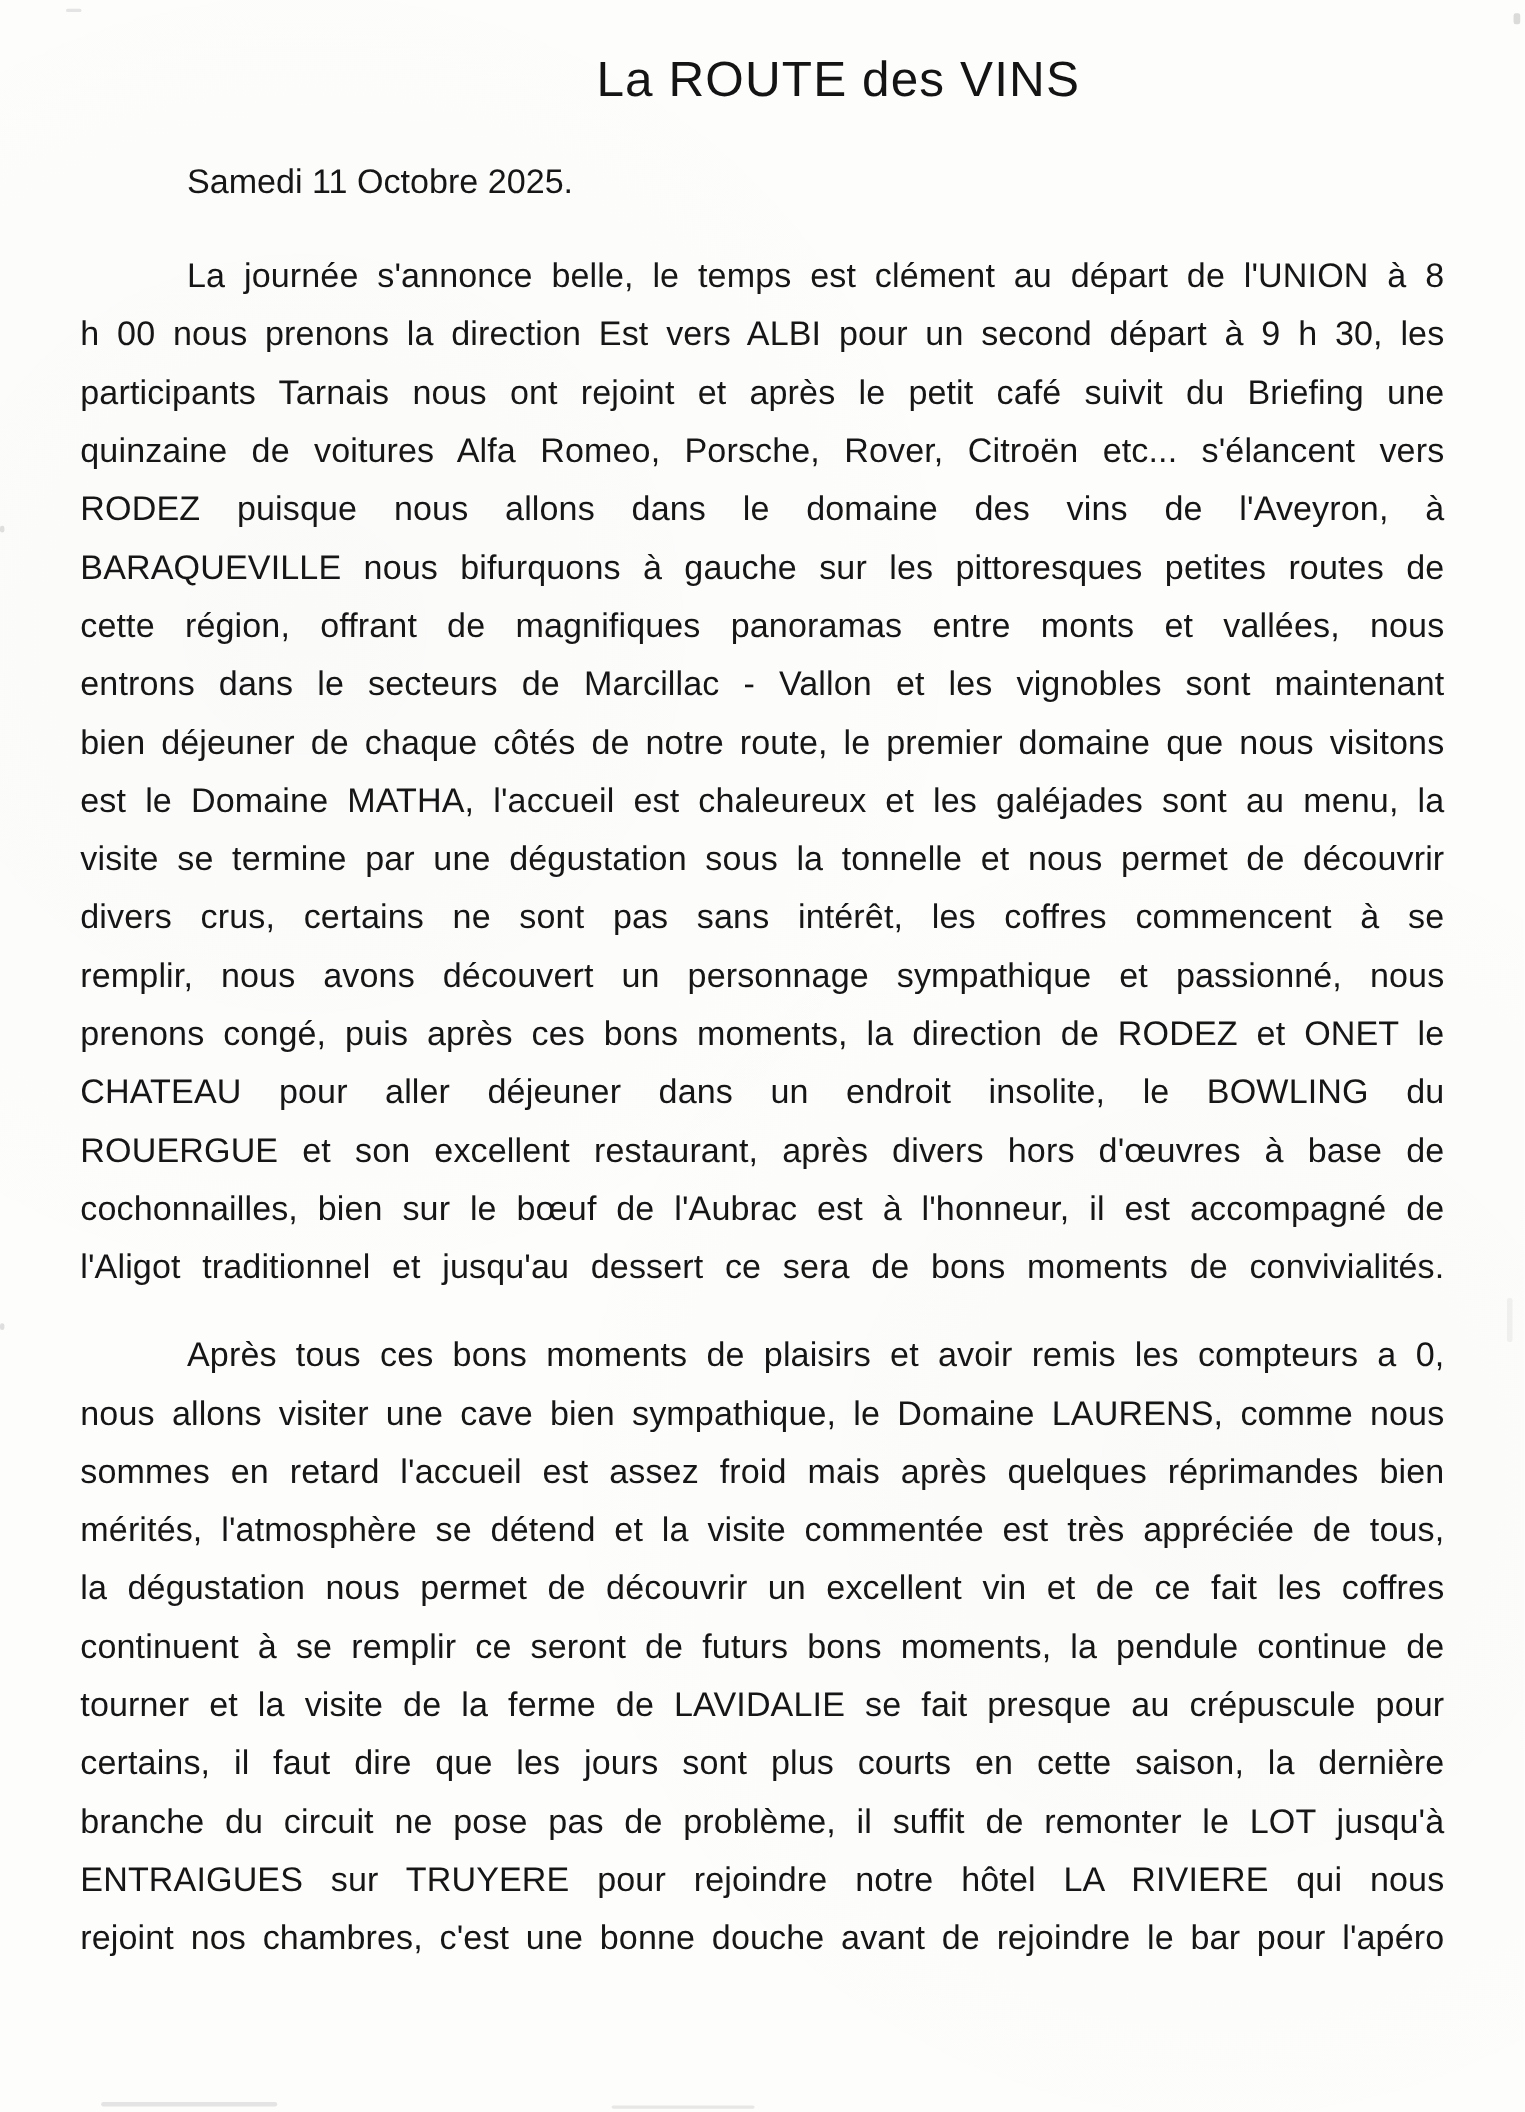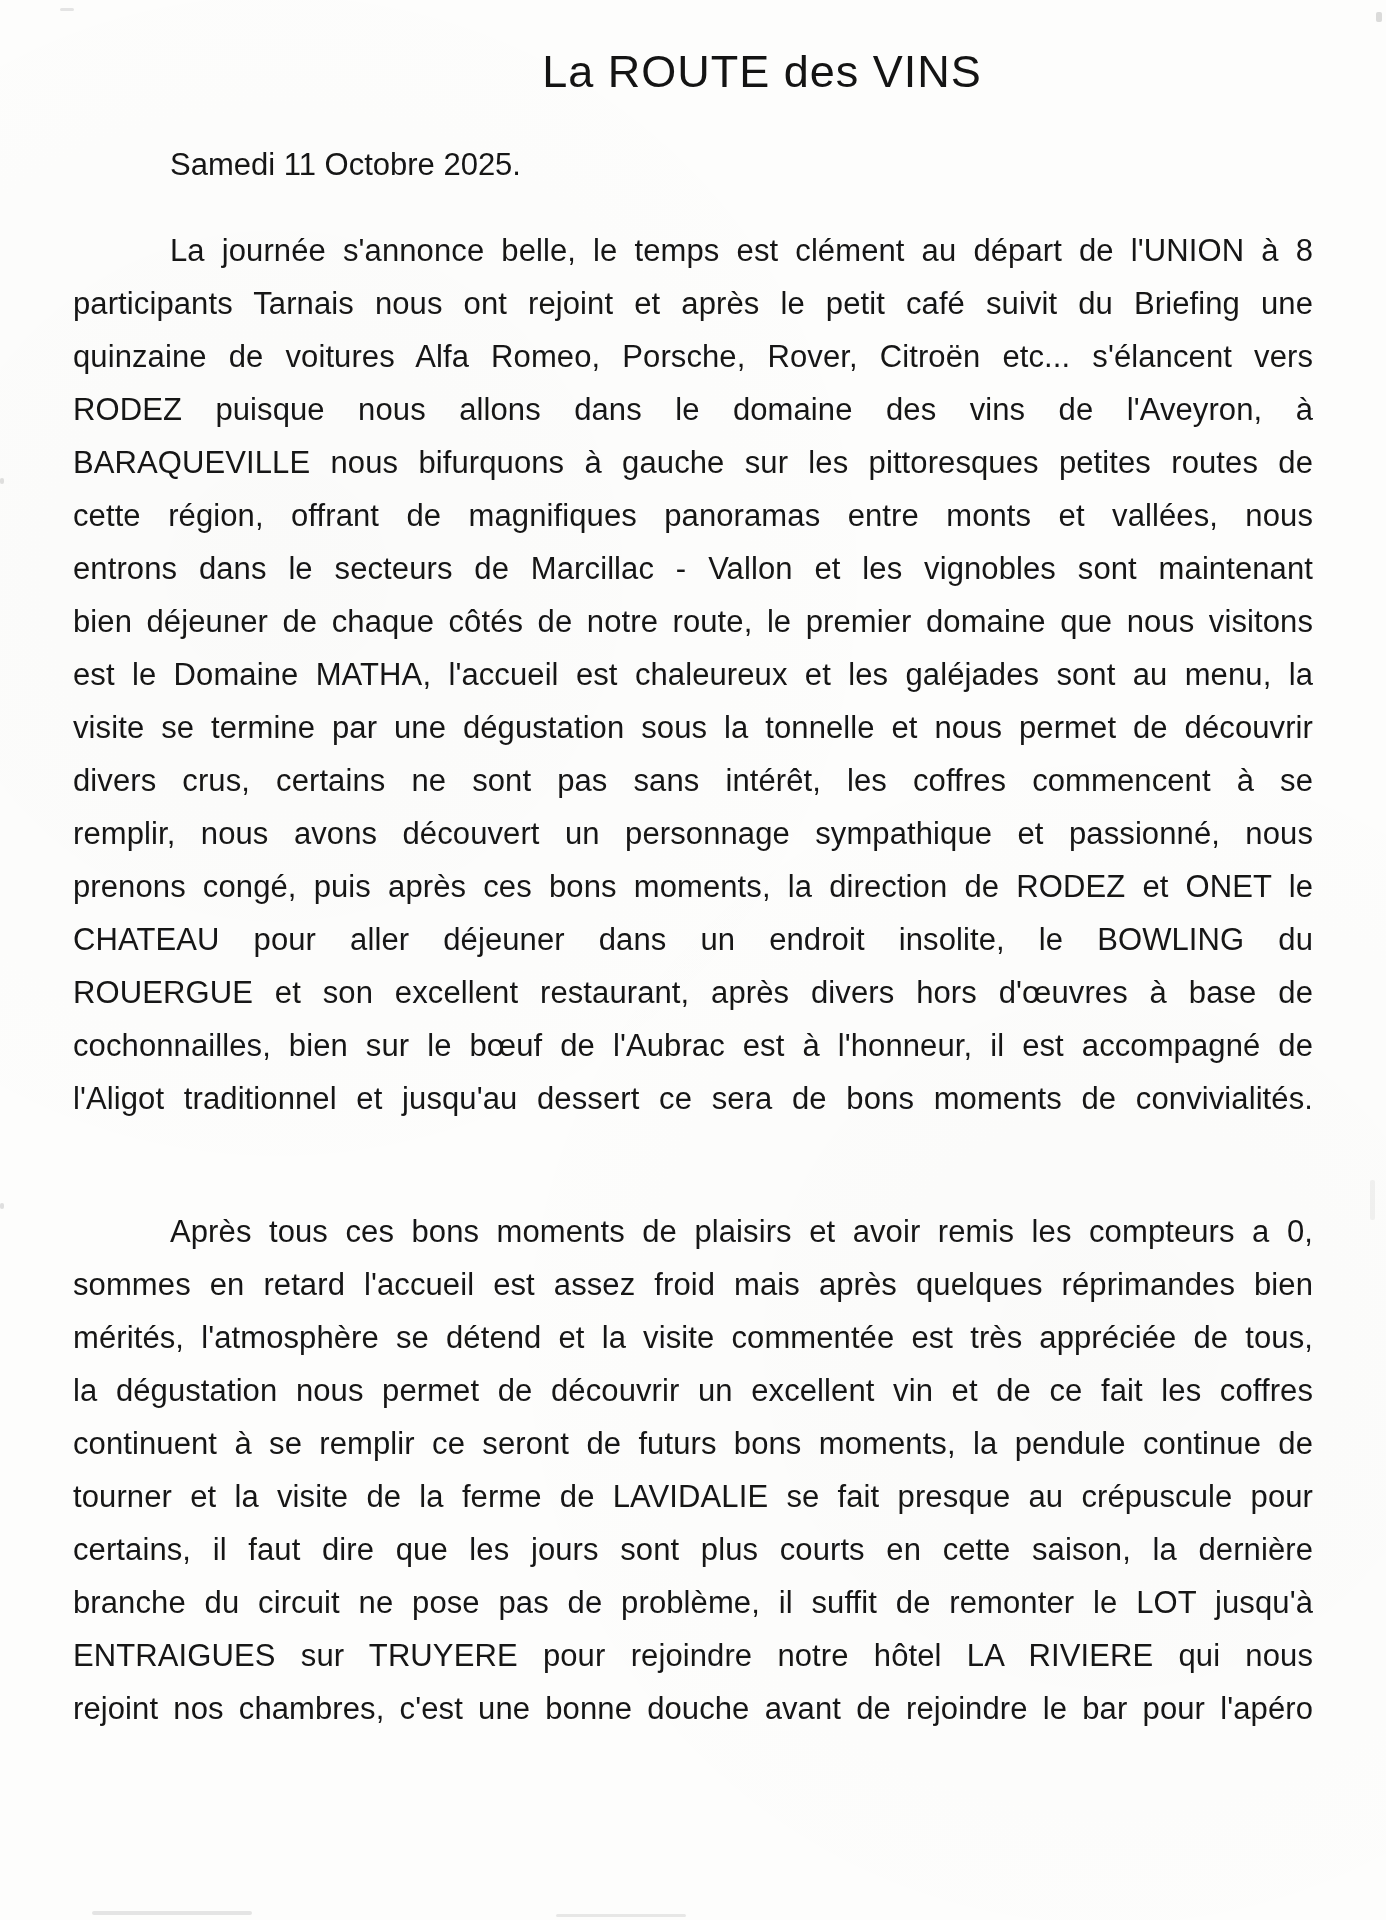--- a/index.html
+++ b/index.html
@@ -84,40 +84,42 @@
 <body>
 
 <div class="page">
 
   <div class="title">La ROUTE des VINS</div>
 
   <div class="dateline">Samedi 11 Octobre 2025.</div>
 
   <div class="para para-1">
       <div class="ln indent">La journée s'annonce belle, le temps est clément au départ de l'UNION à 8</div>
+      <div class="ln">h 00 nous prenons la direction Est vers ALBI pour un second départ à 9 h 30, les</div>
       <div class="ln">participants Tarnais nous ont rejoint et après le petit café suivit du Briefing une</div>
       <div class="ln">quinzaine de voitures Alfa Romeo, Porsche, Rover, Citroën etc... s'élancent vers</div>
       <div class="ln">RODEZ puisque nous allons dans le domaine des vins de l'Aveyron, à</div>
       <div class="ln">BARAQUEVILLE nous bifurquons à gauche sur les pittoresques petites routes de</div>
       <div class="ln">cette région, offrant de magnifiques panoramas entre monts et vallées, nous</div>
       <div class="ln">entrons dans le secteurs de Marcillac - Vallon et les vignobles sont maintenant</div>
       <div class="ln">bien déjeuner de chaque côtés de notre route, le premier domaine que nous visitons</div>
       <div class="ln">est le Domaine MATHA, l'accueil est chaleureux et les galéjades sont au menu, la</div>
       <div class="ln">visite se termine par une dégustation sous la tonnelle et nous permet de découvrir</div>
       <div class="ln">divers crus, certains ne sont pas sans intérêt, les coffres commencent à se</div>
       <div class="ln">remplir, nous avons découvert un personnage sympathique et passionné, nous</div>
       <div class="ln">prenons congé, puis après ces bons moments, la direction de RODEZ et ONET le</div>
       <div class="ln">CHATEAU pour aller déjeuner dans un endroit insolite, le BOWLING du</div>
       <div class="ln">ROUERGUE et son excellent restaurant, après divers hors d'œuvres à base de</div>
       <div class="ln">cochonnailles, bien sur le bœuf de l'Aubrac est à l'honneur, il est accompagné de</div>
       <div class="ln">l'Aligot traditionnel et jusqu'au dessert ce sera de bons moments de convivialités.</div>
     </div>
 
   <div class="para para-2">
       <div class="ln indent">Après tous ces bons moments de plaisirs et avoir remis les compteurs a 0,</div>
+      <div class="ln">nous allons visiter une cave bien sympathique, le Domaine LAURENS, comme nous</div>
       <div class="ln">sommes en retard l'accueil est assez froid mais après quelques réprimandes bien</div>
       <div class="ln">mérités, l'atmosphère se détend et la visite commentée est très appréciée de tous,</div>
       <div class="ln">la dégustation nous permet de découvrir un excellent vin et de ce fait les coffres</div>
       <div class="ln">continuent à se remplir ce seront de futurs bons moments, la pendule continue de</div>
       <div class="ln">tourner et la visite de la ferme de LAVIDALIE se fait presque au crépuscule pour</div>
       <div class="ln">certains, il faut dire que les jours sont plus courts en cette saison, la dernière</div>
       <div class="ln">branche du circuit ne pose pas de problème, il suffit de remonter le LOT jusqu'à</div>
       <div class="ln">ENTRAIGUES sur TRUYERE pour rejoindre notre hôtel LA RIVIERE qui nous</div>
       <div class="ln">rejoint nos chambres, c'est une bonne douche avant de rejoindre le bar pour l'apéro</div>
     </div>

